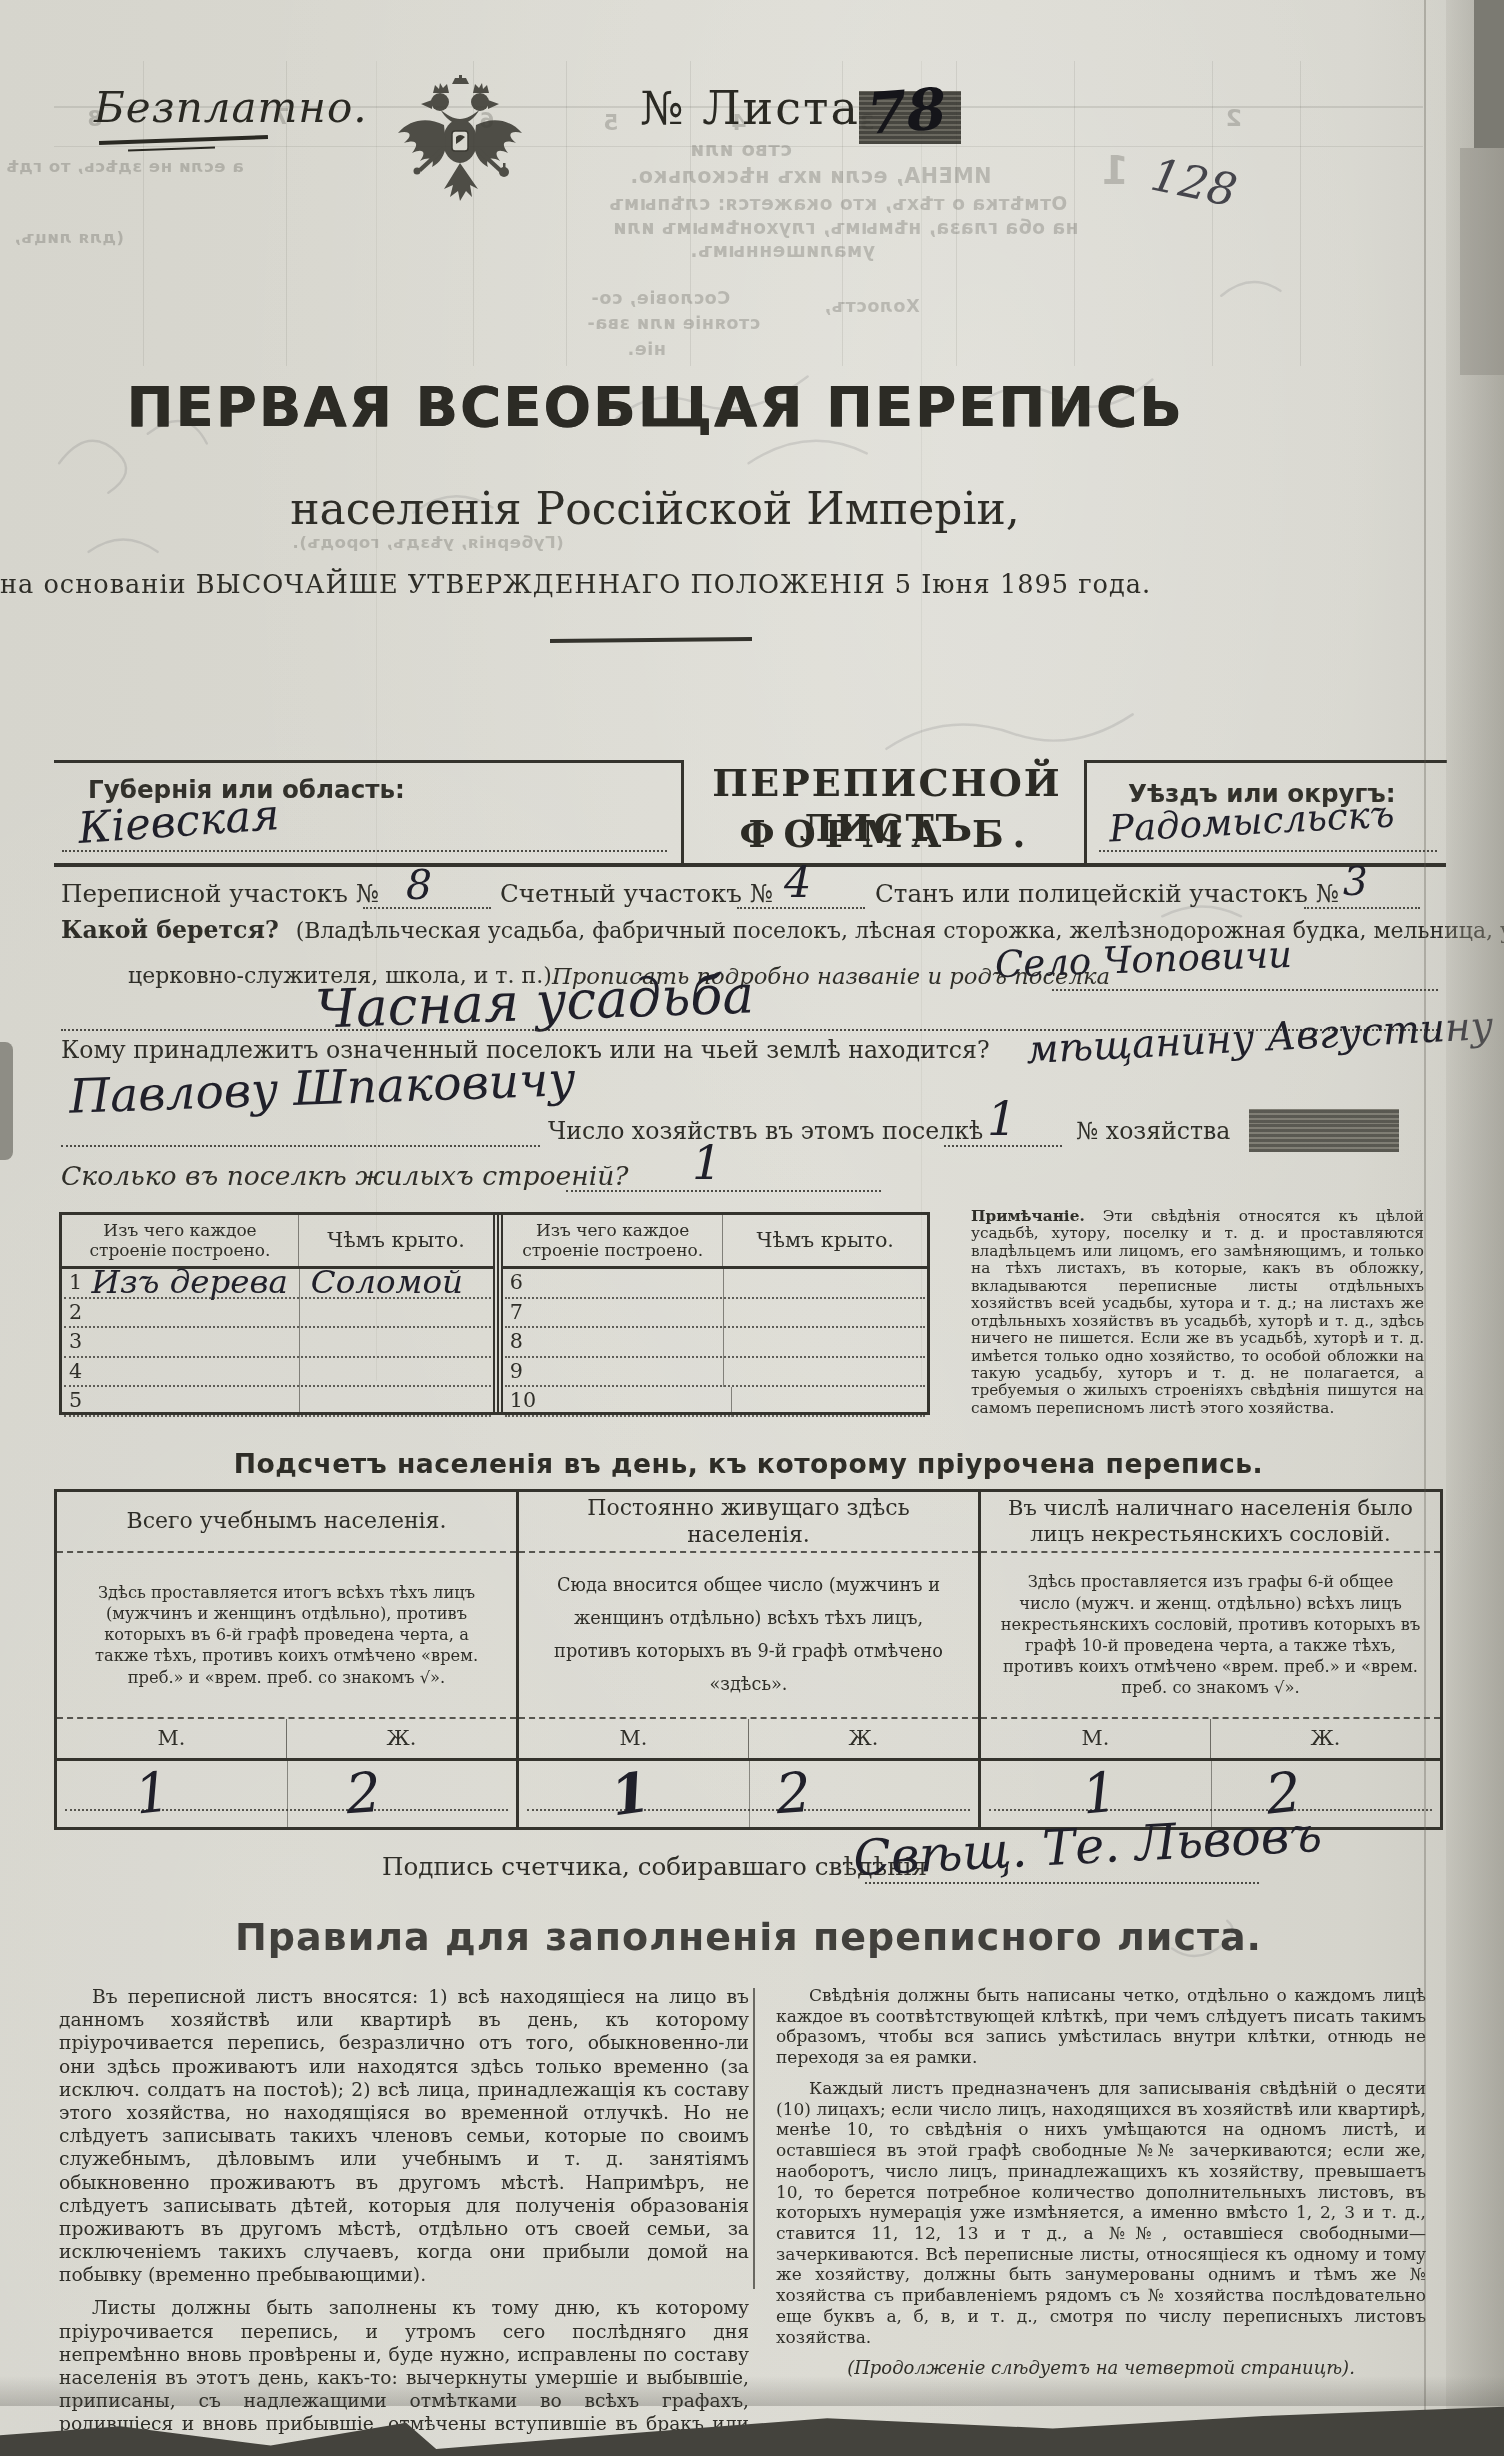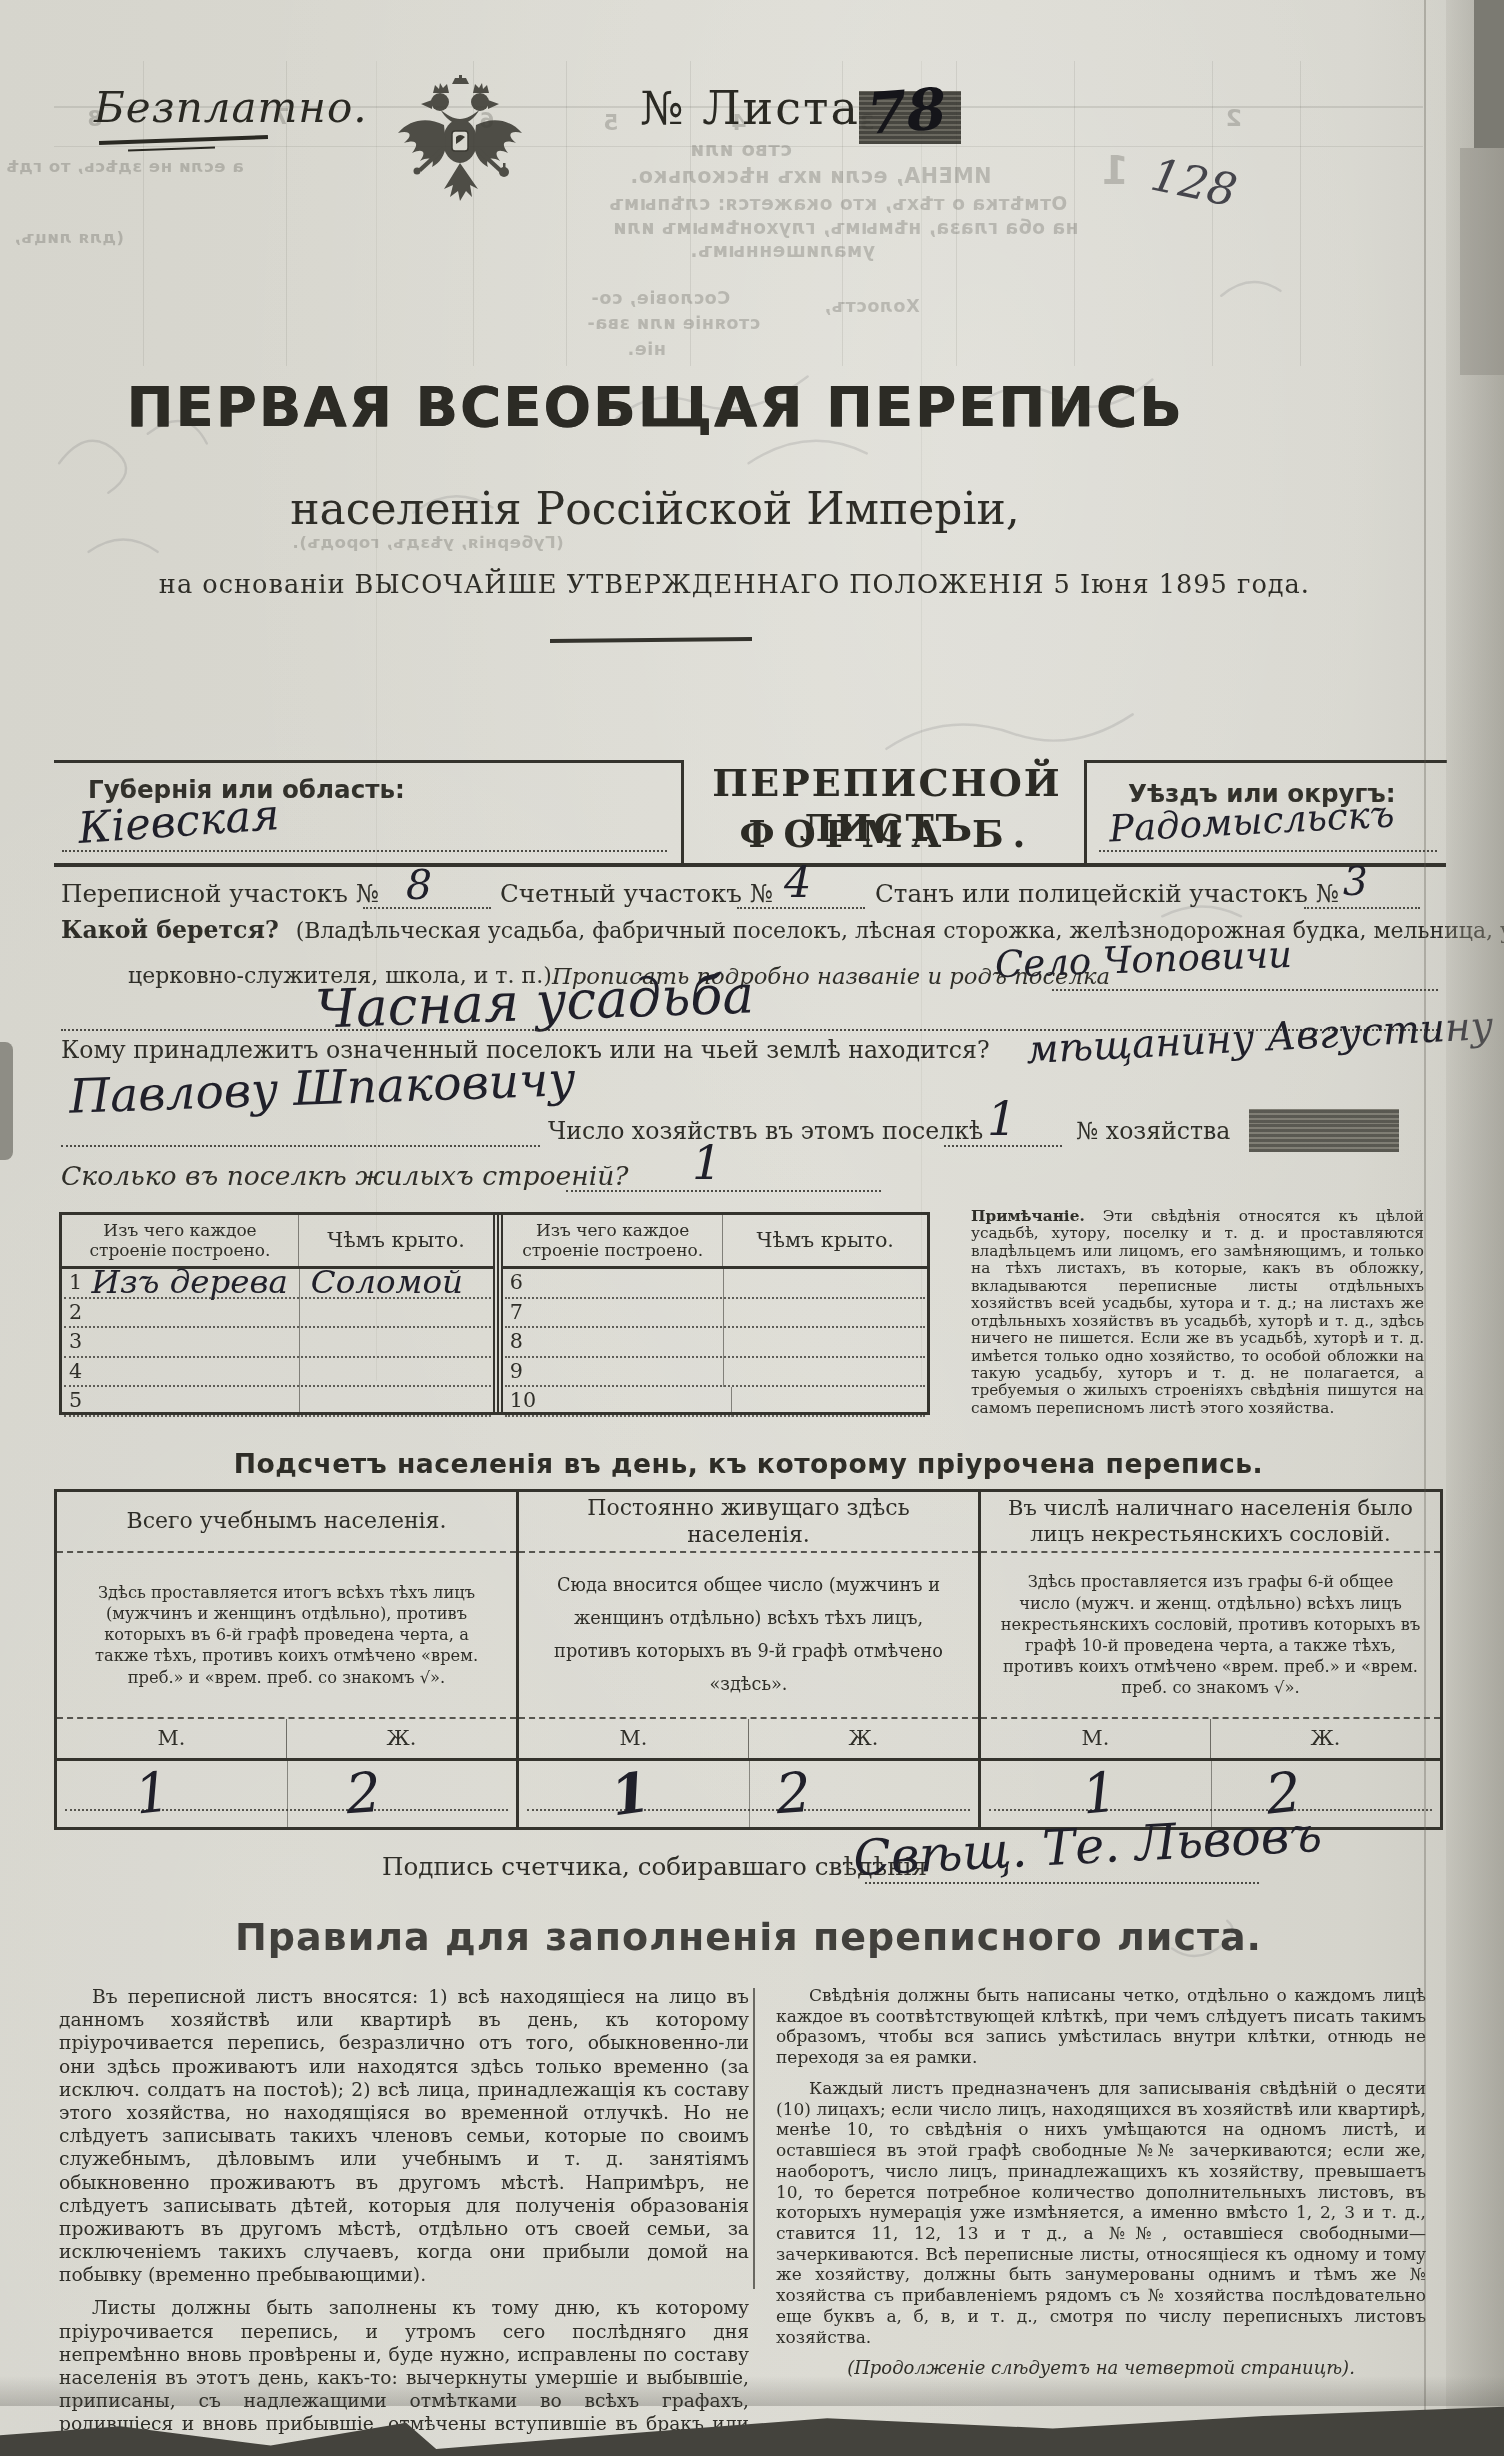--- a/index.html
+++ b/index.html
@@ -139,21 +139,21 @@
   </svg>
 
   <div class="abs serif" style="left:640px;top:81px;font-size:46px;letter-spacing:2px;color:#2a2923;">№ Листа</div>
   <div class="abs" style="left:859px;top:91px;width:102px;height:53px;background:repeating-linear-gradient(0deg,#2c2b25 0 3px,#55534a 3px 4.9px);opacity:.85;"></div>
   <div class="abs hw" style="left:867px;top:77px;font-size:57px;font-weight:bold;transform:rotate(-4deg);color:#15151a;">78</div>
 
   <div class="abs hw" style="left:1151px;top:156px;font-size:45px;transform:rotate(12deg);opacity:.8;">128</div>
 
   <div class="abs sans" style="left:0;top:374px;width:1310px;text-align:center;font-size:56px;font-weight:bold;letter-spacing:2px;color:#2c2b25;text-shadow:0.6px 0 currentColor;">ПЕРВАЯ ВСЕОБЩАЯ ПЕРЕПИСЬ</div>
   <div class="abs serif" style="left:0;top:483px;width:1310px;text-align:center;font-size:44px;color:#2e2d27;">населенія Россійской Имперіи,</div>
-  <div class="abs serif" style="left:0;top:569px;width:1310px;text-align:right;font-size:25.6px;letter-spacing:1px;color:#2e2d27;">на основаніи ВЫСОЧАЙШЕ УТВЕРЖДЕННАГО ПОЛОЖЕНІЯ 5 Іюня 1895 года.</div>
+  <div class="abs serif" style="left:0;top:569px;width:1310px;text-align:left;font-size:25.6px;letter-spacing:1px;color:#2e2d27;">на основаніи ВЫСОЧАЙШЕ УТВЕРЖДЕННАГО ПОЛОЖЕНІЯ 5 Іюня 1895 года.</div>
   <div class="abs" style="left:550px;top:638px;width:202px;height:3.9px;background:#34332d;transform:rotate(-0.5deg);"></div>
 
   <div class="hbox" style="left:54px;top:760px;width:630px;height:104px;border-right:3px solid #34332d;">
     <div class="hbox-label abs" style="left:34px;top:11.8px;">Губернія или область:</div>
     <div class="dotline" style="left:7.9px;right:13.8px;top:57px;height:29.6px;"></div>
     <div class="abs hw" style="left:23.6px;top:33px;font-size:43px;transform:rotate(-4deg);">Кіевская</div>
   </div>
   <div class="abs serif" style="left:690px;top:760px;width:394px;text-align:center;font-size:38px;font-weight:bold;letter-spacing:2px;color:#2c2b25;">ПЕРЕПИСНОЙ ЛИСТЪ</div>
   <div class="abs serif" style="left:690px;top:812px;width:394px;text-align:center;font-size:37px;font-weight:bold;letter-spacing:8.9px;color:#2c2b25;">ФОРМА Б.</div>
   <div class="hbox" style="left:1084px;top:760px;width:363px;height:104px;border-left:3px solid #34332d;">

